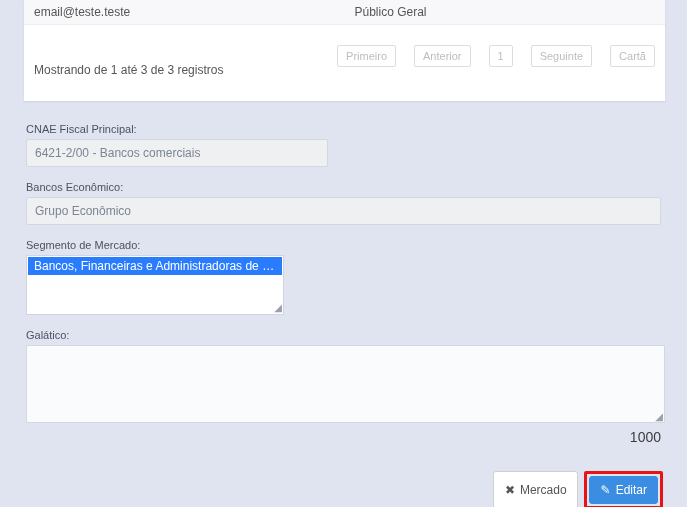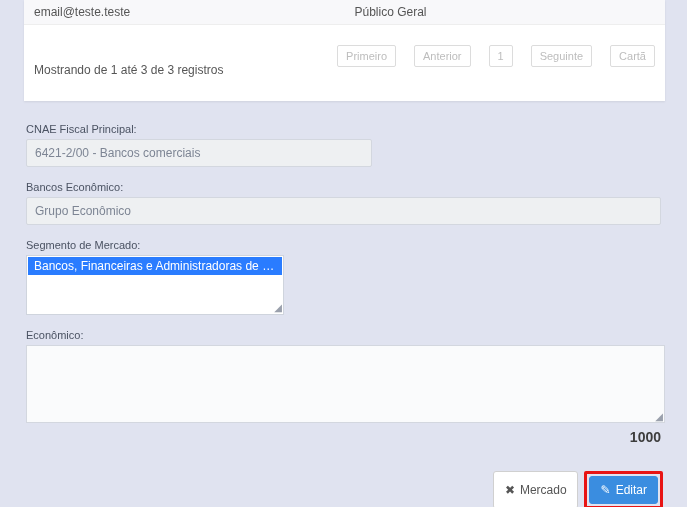--- a/index.html
+++ b/index.html
@@ -43,21 +43,21 @@
     }
     .form-area { padding: 8px 0 0 4px; }
     .label {
       font-size: 11px;
       color: #4a5262;
       margin: 14px 0 4px 0;
       padding-left: 22px;
     }
     .input-ro {
       margin-left: 22px;
-      width: 346px;
+      width: 302px;
       background: #eef0f2;
       border: 1px solid #d3d7df;
       padding: 6px 8px;
       font-size: 12px;
       color: #7d8594;
       border-radius: 2px;
     }
     .input-ro.wide { width: 635px; }
     .segbox {
       margin-left: 22px;
@@ -96,21 +96,21 @@
     .ta-wrap .resize {
       position: absolute;
       bottom: 1px; right: 1px;
       width: 10px; height: 10px;
       color: #9aa0ac;
       font-size: 10px;
       text-align: right;
     }
     .counter {
       text-align: right;
-      font-weight: bold;
+      font-weight: normal;
       font-size: 14px;
       color: #3d3d3d;
       margin: 6px 26px 0 0;
     }
     .actions {
       display: flex;
       justify-content: flex-end;
       gap: 6px;
       margin: 26px 24px 0 0;
     }
@@ -170,21 +170,21 @@
 
   <div class="label">Bancos Econômico:</div>
   <div class="input-ro wide">Grupo Econômico</div>
 
   <div class="label">Segmento de Mercado:</div>
   <div class="segbox">
     <div class="sel">Bancos, Financeiras e Administradoras de Cartã</div>
     <div class="resize">◢</div>
   </div>
 
-  <div class="label">Econômico:</div>
+  <div class="label">Galático:</div>
   <div class="ta-wrap">
     <div class="resize">◢</div>
   </div>
   <div class="counter">1000</div>
 
   <div class="actions">
     <div class="btn btn-cancel">
       <span class="icon">✖</span>
       <span>Mercado</span>
     </div>

